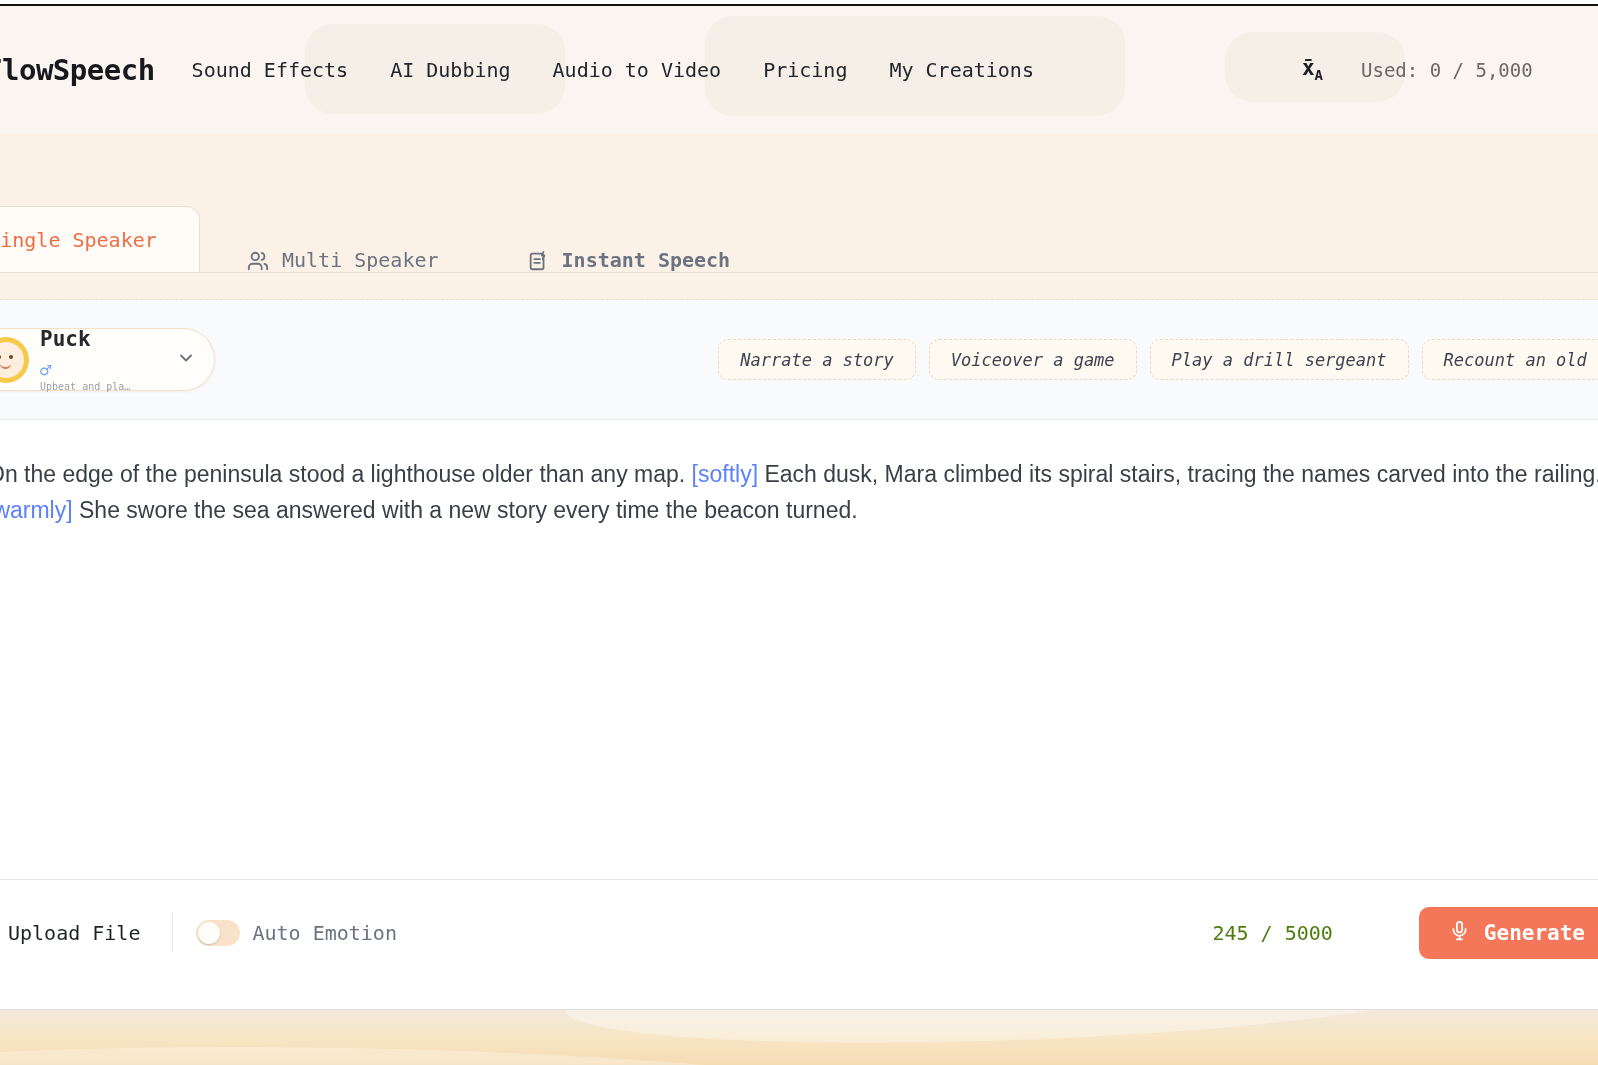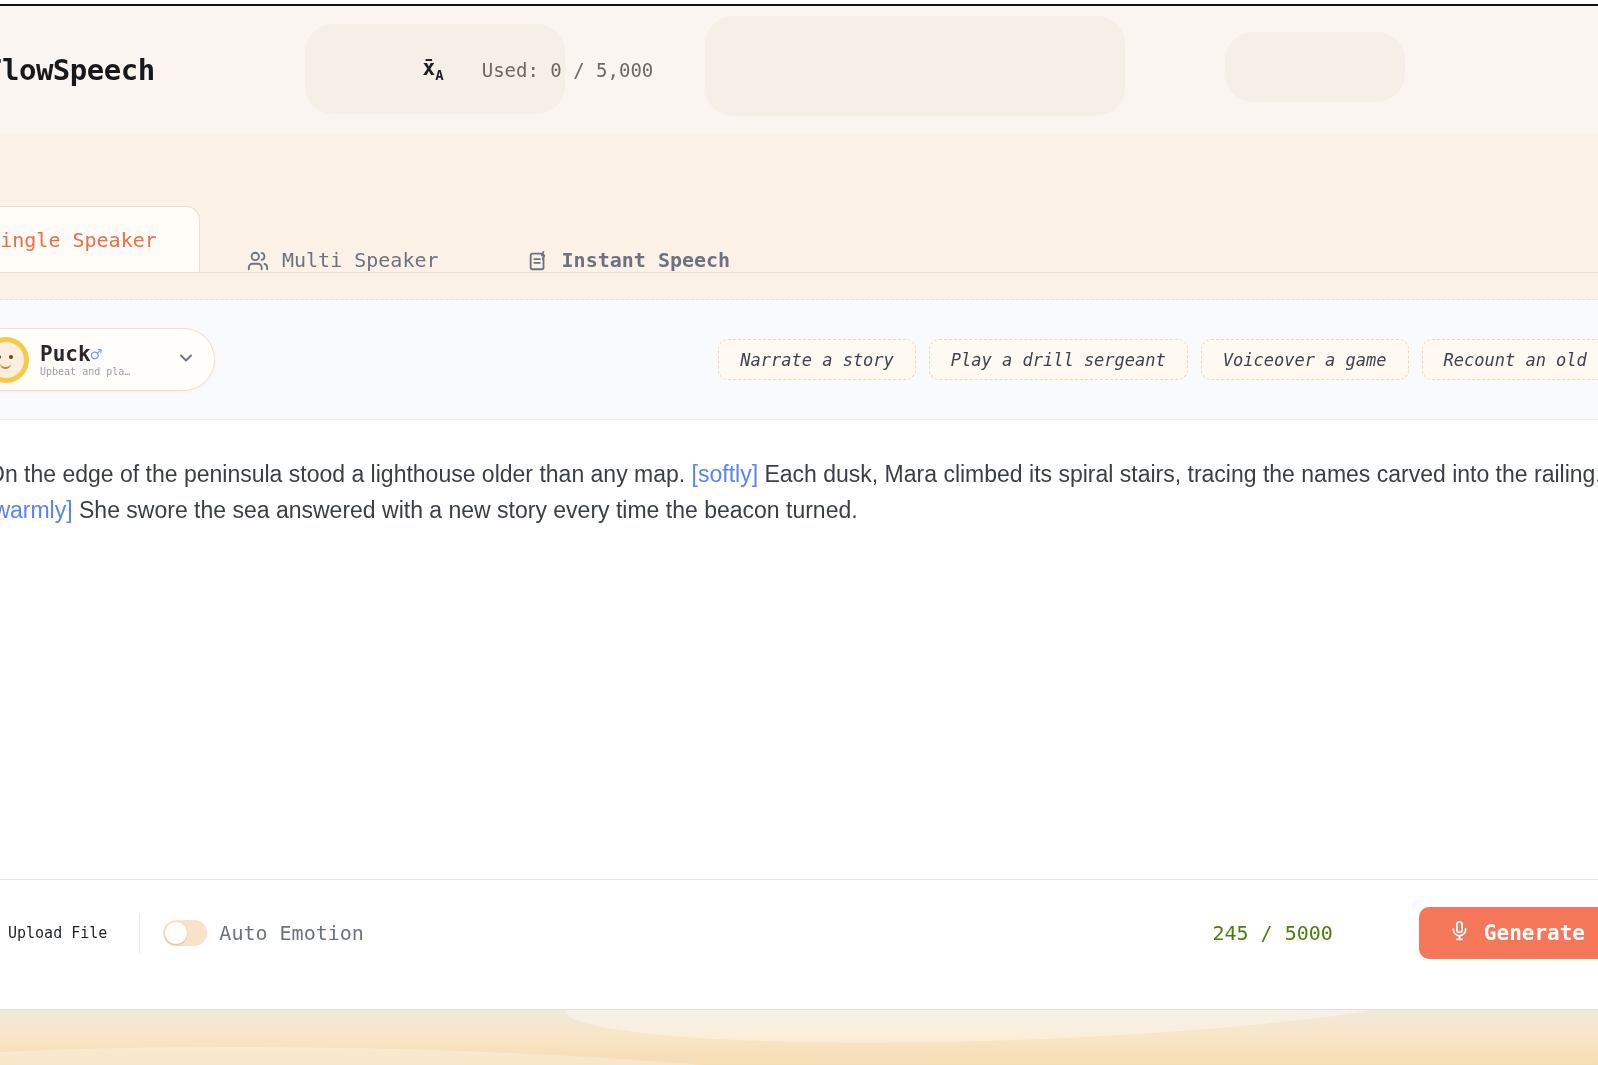--- a/index.html
+++ b/index.html
@@ -61,21 +61,21 @@
     background:#fffefb;border:1px solid #f6ddc4;
     box-shadow:0 1px 3px rgba(160,120,70,.08);
     display:flex;align-items:center;padding:0 18px 0 12px;cursor:pointer;box-sizing:border-box;
   }
   .avatar{width:46px;height:46px;border-radius:50%;background:#f6c94a;position:relative;flex:none;}
   .avatar .face{position:absolute;left:5px;top:5px;width:36px;height:36px;border-radius:50%;background:#fdeedd;}
   .avatar .eye{position:absolute;width:4px;height:4px;border-radius:50%;background:#6b4423;top:18px;}
   .avatar .eye.l{left:14px;}.avatar .eye.r{left:26px;}
   .avatar .mouth{position:absolute;left:17px;top:24px;width:11px;height:6px;border-bottom:2px solid #d97b5f;border-radius:0 0 10px 10px;}
   .voice-meta{margin-left:11px;display:flex;flex-direction:column;justify-content:center;min-width:0;}
-  .voice-name-row{display:flex;align-items:center;}
+  .voice-name-row{display:flex;gap:8px;flex-direction:column;}
   .voice-name{font-size:21px;font-weight:bold;color:#26282c;}
   .voice-gender{font-size:19px;color:#74a0f5;}
   .voice-desc{font-size:10px;color:#9a9fa8;white-space:nowrap;overflow:hidden;text-overflow:ellipsis;max-width:130px;}
   .voice-chevron{margin-left:auto;color:#6b7280;flex:none;}
 
   .presets{margin-left:auto;display:flex;gap:13px;}
   .preset-btn{
     height:41px;display:flex;align-items:center;padding:0 21px;
     background:#fef9f1;border:1px dashed #f0d5ba;border-radius:10px;
     font-size:17px;color:#3d434e;white-space:nowrap;cursor:pointer;
@@ -89,21 +89,21 @@
     font-family:"Liberation Sans","DejaVu Sans",sans-serif;
     font-size:23px;line-height:36px;color:#3a3f47;cursor:text;
   }
   .emo-tag{color:#5b82f7;}
 
   
   .bottom-bar{
     height:107px;background:#ffffff;border-top:1px solid #e5e7eb;
     display:flex;align-items:center;padding:0 90px 0 63px;box-sizing:border-box;
   }
-  .upload-label{font-size:15px;color:#1f2328;cursor:pointer;white-space:nowrap;}
+  .upload-label{font-size:20px;color:#1f2328;cursor:pointer;white-space:nowrap;}
   .v-divider{width:1px;height:40px;background:#e5e7eb;margin:0 23px 0 32px;}
   .toggle{
     width:44px;height:26px;border-radius:13px;background:#f8e3ca;position:relative;
     cursor:pointer;flex:none;
   }
   .toggle .knob{
     position:absolute;left:2px;top:2px;width:22px;height:22px;border-radius:50%;
     background:#fffdfa;box-shadow:0 1px 2px rgba(0,0,0,.18);
   }
   .auto-emotion-label{font-size:20px;color:#6b7280;margin-left:12px;white-space:nowrap;}
@@ -131,20 +131,27 @@
 <div class="stage">
 
   <div class="top-strip"></div>
   <div class="top-line"></div>
 
   <div class="navbar">
     <div class="nav-blob" style="left:360px;top:18px;width:260px;height:90px;"></div>
     <div class="nav-blob" style="left:760px;top:10px;width:420px;height:100px;"></div>
     <div class="nav-blob" style="left:1280px;top:26px;width:180px;height:70px;"></div>
     <div class="logo">FlowSpeech</div>
+    <div class="nav-links">
+      <div class="nav-link">Sound Effects</div>
+      <div class="nav-link">AI Dubbing</div>
+      <div class="nav-link">Audio to Video</div>
+      <div class="nav-link">Pricing</div>
+      <div class="nav-link">My Creations</div>
+    </div>
     <div class="nav-right">
       <div class="translate-icon"><span>x̄</span><sub>A</sub></div>
       <div class="usage">Used: 0 / 5,000</div>
     </div>
   </div>
 
   <div class="hero"></div>
   <div class="tabs-row">
     <div class="tab-active">Single Speaker</div>
     <div class="tab multi">
@@ -189,22 +196,22 @@
         <div class="voice-desc">Upbeat and pla…</div>
       </div>
       <span class="voice-chevron">
         <svg width="20" height="20" viewBox="0 0 24 24" fill="none" stroke="#6b7280" stroke-width="2.2" stroke-linecap="round" stroke-linejoin="round">
             <polyline points="6 9 12 15 18 9"></polyline>
           </svg>
       </span>
     </div>
     <div class="presets">
       <button class="preset-btn">Narrate a story</button>
+      <button class="preset-btn">Voiceover a game</button>
       <button class="preset-btn">Play a drill sergeant</button>
-      <button class="preset-btn">Voiceover a game</button>
       <button class="preset-btn">Recount an old tale</button>
     </div>
   </div>
 
   <div class="editor">
     <span>On the edge of the peninsula stood a lighthouse older than any map. </span><span class="emo-tag">[softly]</span><span> Each dusk, Mara climbed its spiral stairs, tracing the names carved into the railing. </span><span class="emo-tag">[warmly]</span><span> She swore the sea answered with a new story every time the beacon turned.</span>
   </div>
 
   <div class="bottom-bar">
     <div class="upload-label">Upload File</div>

